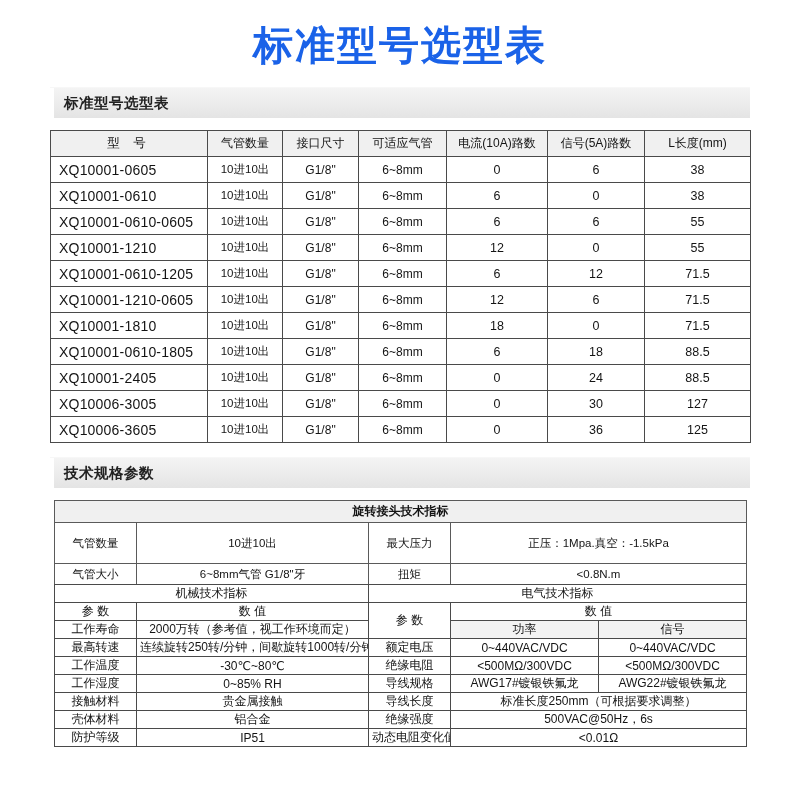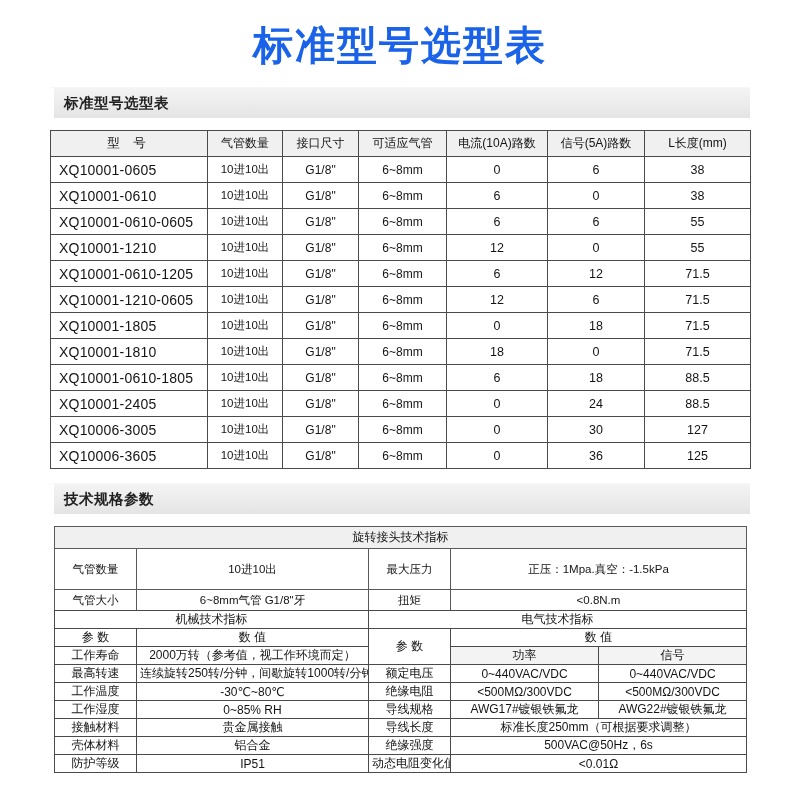--- a/index.html
+++ b/index.html
@@ -98,21 +98,21 @@
   
   #spec-table { width: 692px; margin: 0 54px; }
   #spec-table td, #spec-table th {
     height: 20px;
     font-size: 11.5px;
     border: 1px solid #5a5a5a;
     padding: 0 4px;
   }
   #spec-table .title-row td {
     background: #f0f0f0;
-    font-weight: normal;
+    font-weight: bold;
     font-size: 12px;
     height: 21px;
   }
   #spec-table td.lbl {
     text-align: center;
     font-size: 11.5px;
   }
   #spec-table td.val-c {
     text-align: center;
     font-size: 11.5px;
@@ -201,29 +201,20 @@
           <td class="num">12</td>
           <td class="len">71.5</td>
         </tr>
         <tr>
           <td class="model">XQ10001-1210-0605</td>
           <td class="qty">10进10出</td>
           <td class="port">G1/8"</td>
           <td class="fit">6~8mm</td>
           <td class="num">12</td>
           <td class="num">6</td>
-          <td class="len">71.5</td>
-        </tr>
-        <tr>
-          <td class="model">XQ10001-1805</td>
-          <td class="qty">10进10出</td>
-          <td class="port">G1/8"</td>
-          <td class="fit">6~8mm</td>
-          <td class="num">0</td>
-          <td class="num">18</td>
           <td class="len">71.5</td>
         </tr>
         <tr>
           <td class="model">XQ10001-1810</td>
           <td class="qty">10进10出</td>
           <td class="port">G1/8"</td>
           <td class="fit">6~8mm</td>
           <td class="num">18</td>
           <td class="num">0</td>
           <td class="len">71.5</td>

